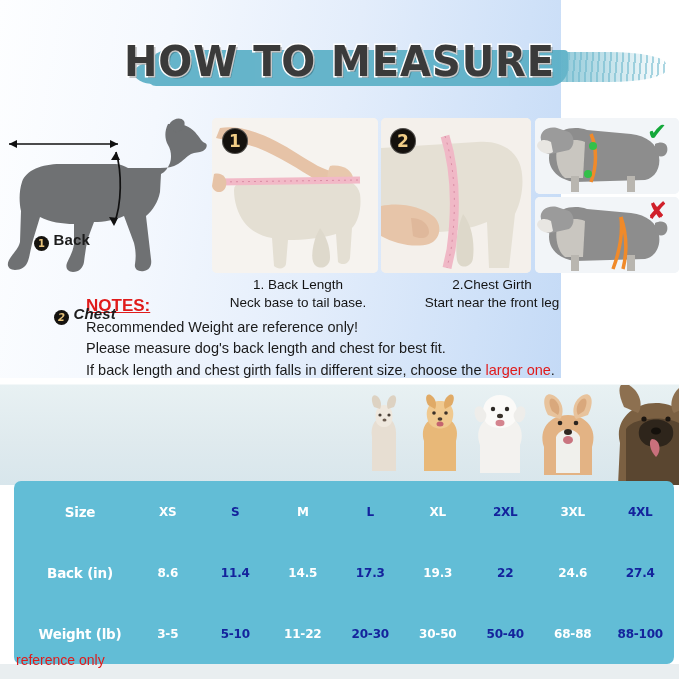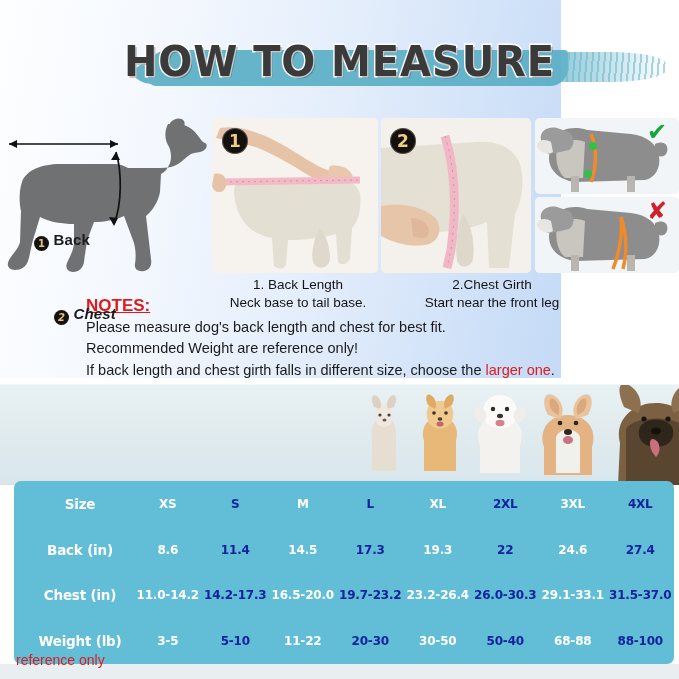--- a/index.html
+++ b/index.html
@@ -330,22 +330,22 @@
       <div>1. Back Length</div>
       <div>Neck base to tail base.</div>
     </div>
     <div class="cap cap2">
       <div>2.Chest Girth</div>
       <div>Start near the front leg</div>
     </div>
 
     <div class="notes">
       <div class="notes-head">NOTES:</div>
+      <div class="notes-line">Recommended Weight are reference only!</div>
       <div class="notes-line">Please measure dog's back length and chest for best fit.</div>
-      <div class="notes-line">Recommended Weight are reference only!</div>
       <div class="notes-line"><span>If back length and chest girth falls in different size, choose the </span><span class="red">larger one</span><span>.</span></div>
     </div>
   </div>
 
   <div class="mid-section">
     <svg class="dog-row" viewBox="0 0 679 100">
 
       <g>
         <path fill="#e7ded2" d="M372,52 C370,40 376,32 384,32 C392,32 397,40 396,52 L396,86 L372,86 Z"></path>
         <path fill="#efe8de" d="M376,36 C374,26 378,20 384,20 C390,20 394,26 392,36 C390,44 378,44 376,36 Z"></path>
@@ -424,31 +424,20 @@
           <td class="cw">8.6</td>
           <td class="cb">11.4</td>
           <td class="cw">14.5</td>
           <td class="cb">17.3</td>
           <td class="cw">19.3</td>
           <td class="cb">22</td>
           <td class="cw">24.6</td>
           <td class="cb">27.4</td>
         </tr>
         <tr>
-          <td class="rowlabel cw">Chest (in)</td>
-          <td class="cw">11.0-14.2</td>
-          <td class="cb">14.2-17.3</td>
-          <td class="cw">16.5-20.0</td>
-          <td class="cb">19.7-23.2</td>
-          <td class="cw">23.2-26.4</td>
-          <td class="cb">26.0-30.3</td>
-          <td class="cw">29.1-33.1</td>
-          <td class="cb">31.5-37.0</td>
-        </tr>
-        <tr>
           <td class="rowlabel cw">Weight (lb)</td>
           <td class="cw">3-5</td>
           <td class="cb">5-10</td>
           <td class="cw">11-22</td>
           <td class="cb">20-30</td>
           <td class="cw">30-50</td>
           <td class="cb">50-40</td>
           <td class="cw">68-88</td>
           <td class="cb">88-100</td>
         </tr>

